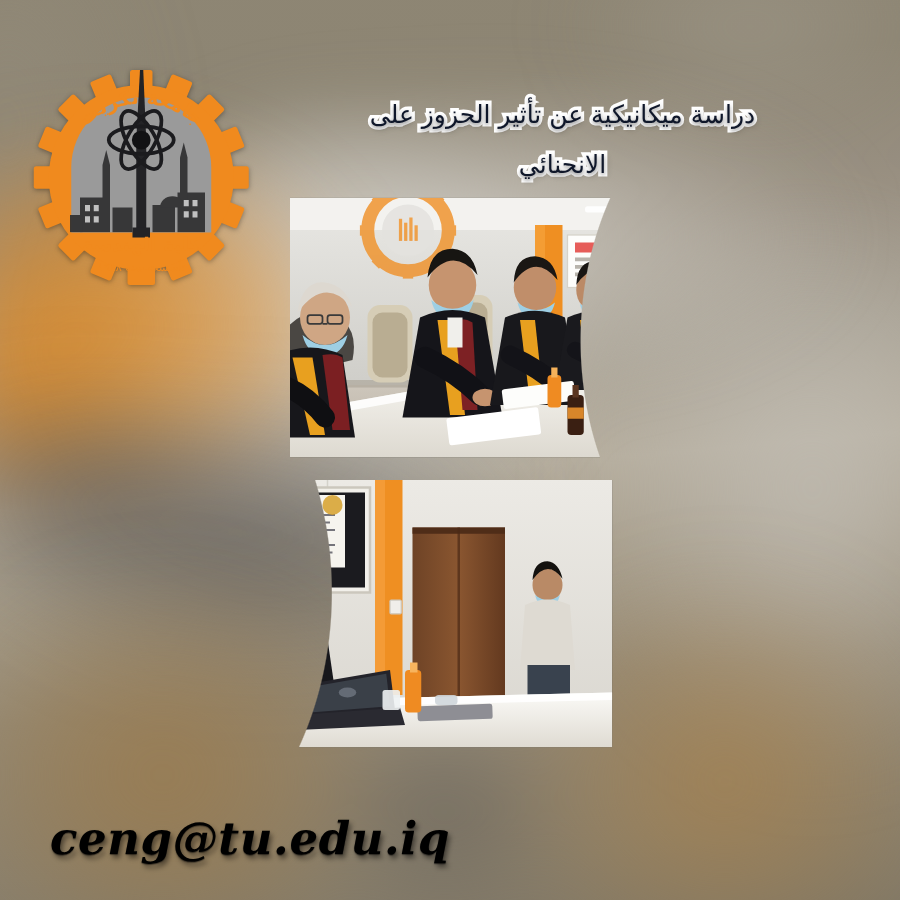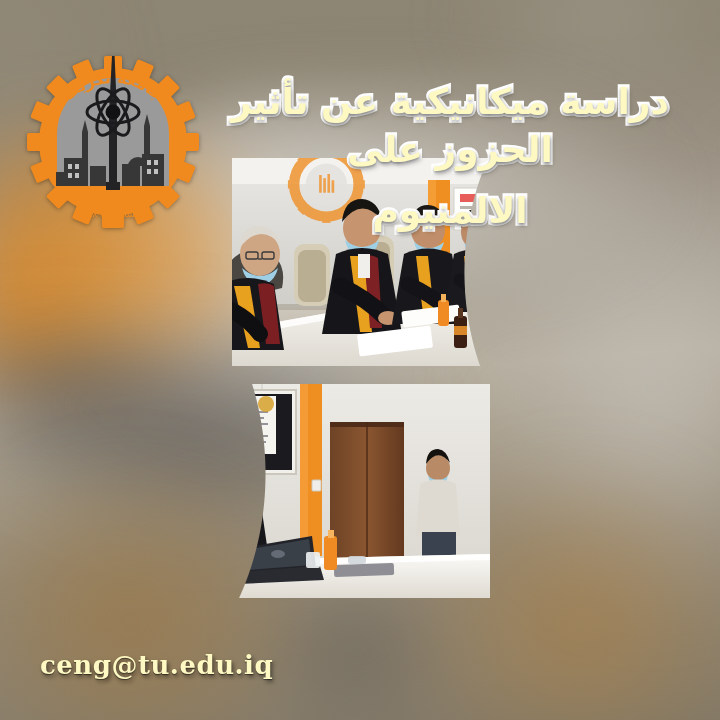--- a/index.html
+++ b/index.html
@@ -125,44 +125,45 @@
     left: 196px;
     top: 78px;
     width: 508px;
     direction: rtl;
     text-align: center;
     z-index: 6;
   }
   .title-line {
     display: block;
     font-family: "DejaVu Sans", "Liberation Sans", sans-serif;
-    font-weight: bold;
-    font-size: 36px;
+    font-weight: normal;
+    font-size: 20px;
     line-height: 1.32;
-    color: #fef9c3;
+    color: #0f172a;
     letter-spacing: 0px;
     margin: 0 0 14px 0;
     -webkit-text-stroke: 5.5px #ffffff;
     paint-order: stroke fill;
     text-shadow:
       0 2px 3px rgba(0,0,0,.35),
       2px 3px 5px rgba(0,0,0,.22);
   }
   .title-line:nth-child(2) { margin-bottom: 20px; }
   .title-line:last-child { margin-bottom: 0; }
 
   
   #email {
     position: absolute;
     left: 40px;
     top: 650px;
     font-family: "DejaVu Serif", "Liberation Serif", serif;
+    font-style: italic;
     font-weight: bold;
-    font-size: 26px;
-    color: #fef9c3;
+    font-size: 36px;
+    color: #000000;
     letter-spacing: .5px;
     text-shadow: 2px 3px 4px rgba(0,0,0,.45), 0 1px 1px rgba(0,0,0,.5);
     z-index: 7;
   }
 </style>
 </head>
 <body>
 
 <div id="poster">
 
@@ -568,18 +569,18 @@
       </g>
       <path id="arcTop" d="M28 92 a63 63 0 0 1 126 0" fill="none"></path>
 
       <text x="91" y="147" text-anchor="middle" fill="#F08A1E" font-family="DejaVu Sans, sans-serif" font-size="15" font-weight="bold" direction="rtl">كلية الهندسة</text>
       <text x="91" y="163" text-anchor="middle" fill="#F08A1E" font-family="DejaVu Sans, sans-serif" font-size="9" direction="rtl">تأسست سنة ١٩٨٨</text>
     </svg>
   </div>
 
   <div id="title-block">
     <span class="title-line">دراسة ميكانيكية عن تأثير الحزوز على</span>
-    <span class="title-line">الالمنيوم</span>
+    <span class="title-line">الانحنائي</span>
   </div>
 
   <div id="email">ceng@tu.edu.iq</div>
 
 </div>
 
 </body></html>

